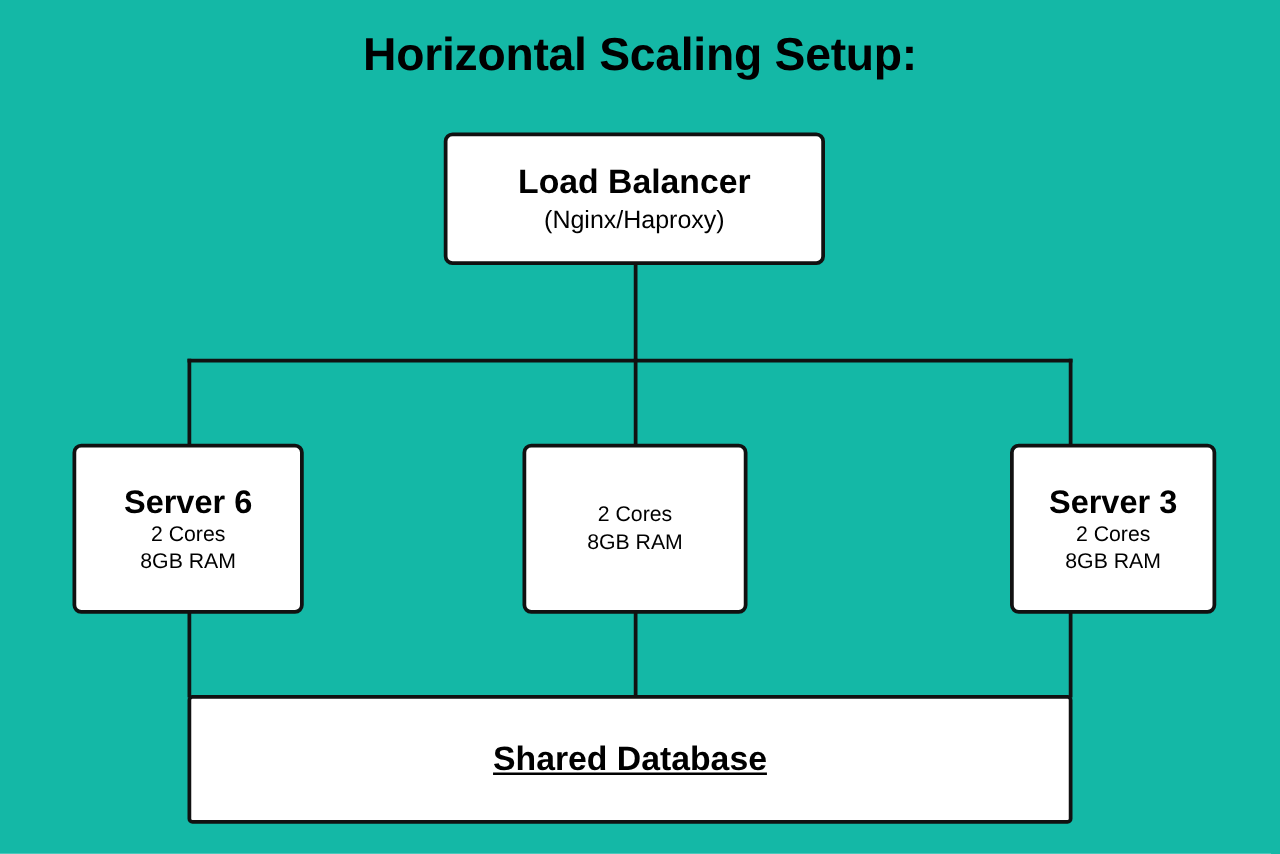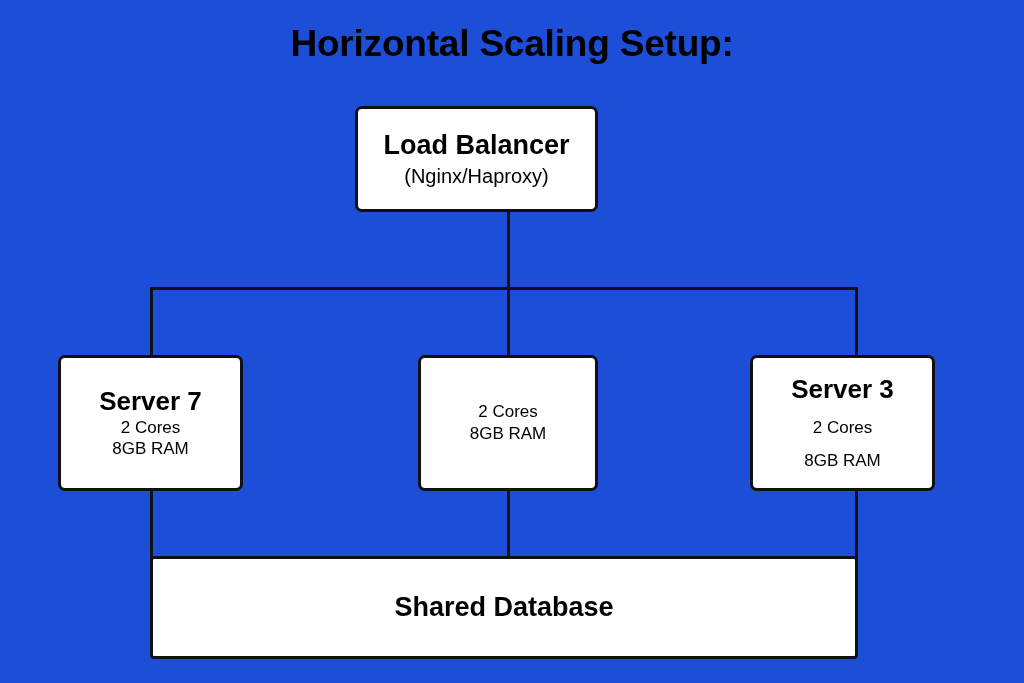--- a/index.html
+++ b/index.html
@@ -12,21 +12,21 @@
     width: 1024px;
     height: 683px;
     font-family: "Liberation Sans", sans-serif;
     color: #000000;
     overflow: hidden;
   }
   #stage {
     position: relative;
     width: 1024px;
     height: 683px;
-    background: #1d4ed8;
+    background: #14b8a6;
   }
 
   
   .diagram-title {
     position: absolute;
     left: 0;
     top: 22px;
     width: 1024px;
     text-align: center;
     font-size: 37px;
@@ -58,43 +58,44 @@
   .node-sub {
     font-size: 25px;
     font-weight: normal;
     line-height: 1.22;
     white-space: nowrap;
   }
 
   #load-balancer {
     left: 355px;
     top: 106px;
-    width: 243px;
+    width: 305px;
     height: 106px;
     align-items: center;
   }
   #load-balancer .node-title { font-size: 27px; }
   #load-balancer .node-sub { font-size: 20px; margin-top: 2px; }
 
   .server-node {
     top: 355px;
     height: 136px;
   }
   #server-1 { left: 58px;  width: 185px; }
   #server-2 { left: 418px; width: 180px; }
-  #server-3 { left: 750px; width: 185px; gap: 12px; }
+  #server-3 { left: 808px; width: 165px; }
   .server-node .node-title { font-size: 26px; }
   .server-node .node-sub  { font-size: 17px; margin-top: 1px; }
 
   #shared-database {
     left: 150px;
     top: 556px;
     width: 708px;
     height: 103px;
     border-radius: 4px;
+    text-decoration: underline;
   }
   #shared-database .node-title { font-size: 27px; }
   #shared-database .node-sub  { font-size: 26px; margin-top: 2px; }
 
   
   .line {
     position: absolute;
     background: #111111;
     z-index: 1;
   }
@@ -132,21 +133,21 @@
   <div class="line line-v" id="link-s1-db"></div>
   <div class="line line-v" id="link-s2-db"></div>
   <div class="line line-v" id="link-s3-db"></div>
 
   <div class="node" id="load-balancer">
     <div class="node-title">Load Balancer</div>
     <div class="node-sub">(Nginx/Haproxy)</div>
   </div>
 
   <div class="node server-node" id="server-1">
-    <div class="node-title">Server 7</div>
+    <div class="node-title">Server 6</div>
     <div class="node-sub">2 Cores</div>
     <div class="node-sub">8GB RAM</div>
   </div>
 
   <div class="node server-node" id="server-2">
     <div class="node-sub">2 Cores</div>
     <div class="node-sub">8GB RAM</div>
   </div>
 
   <div class="node server-node" id="server-3">

